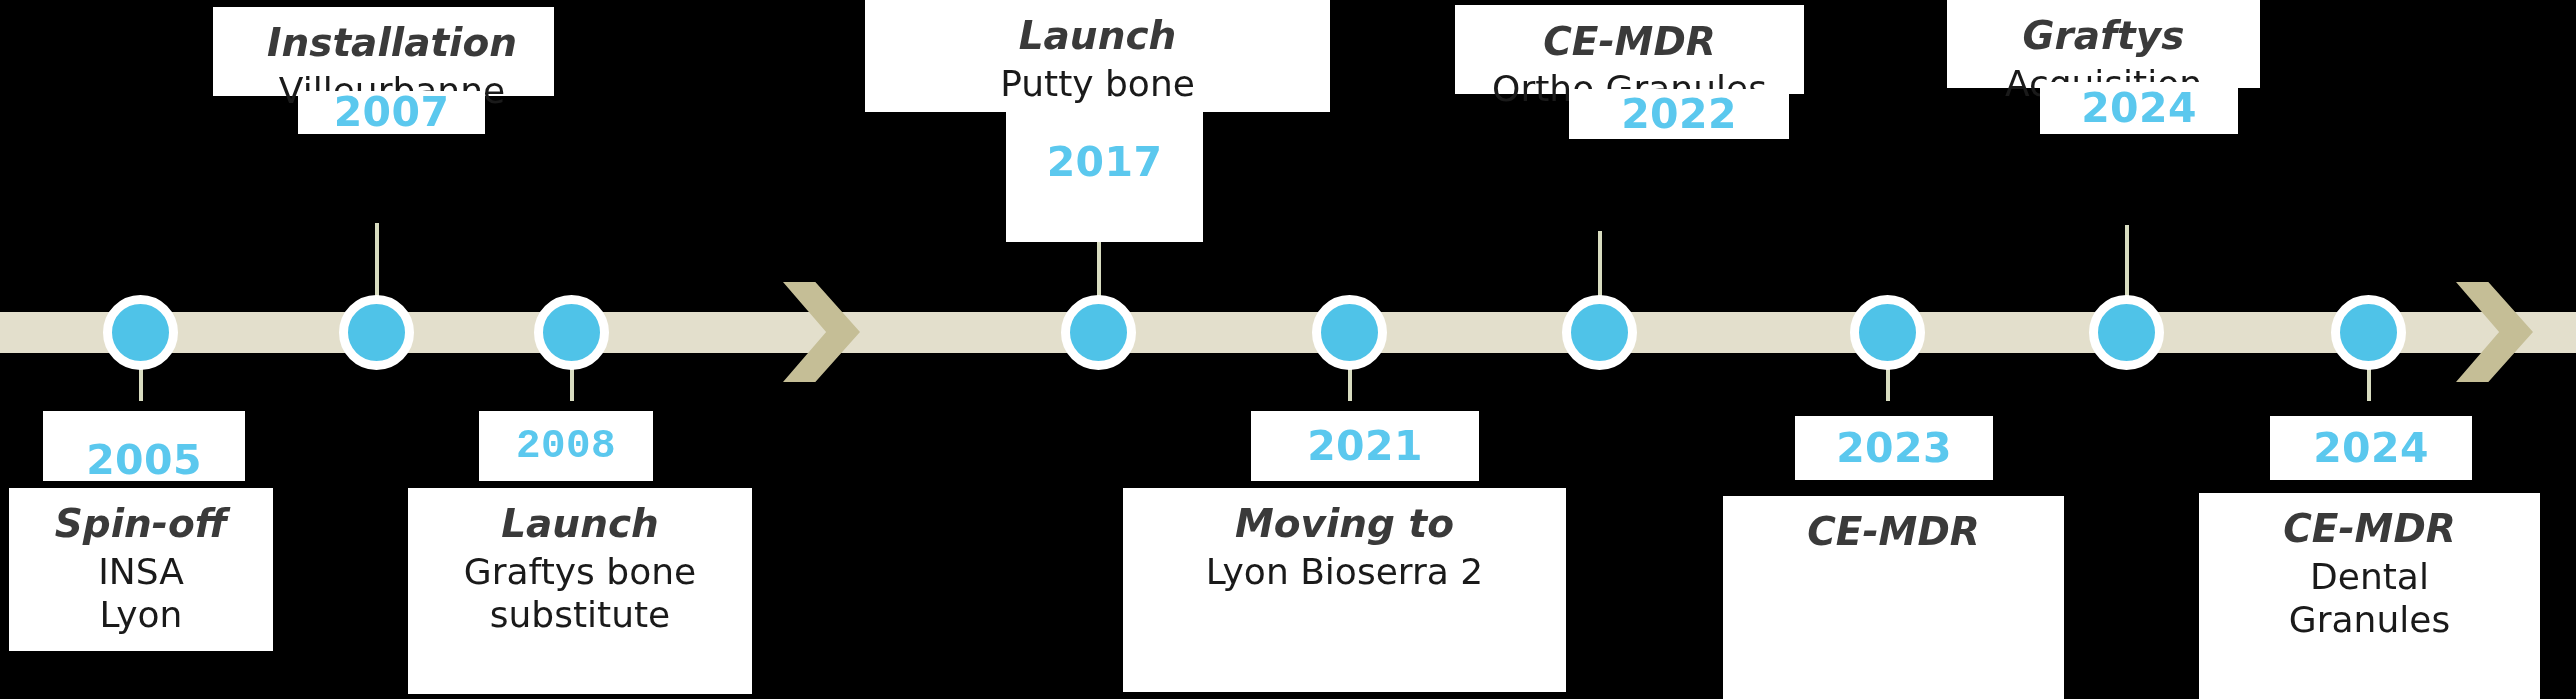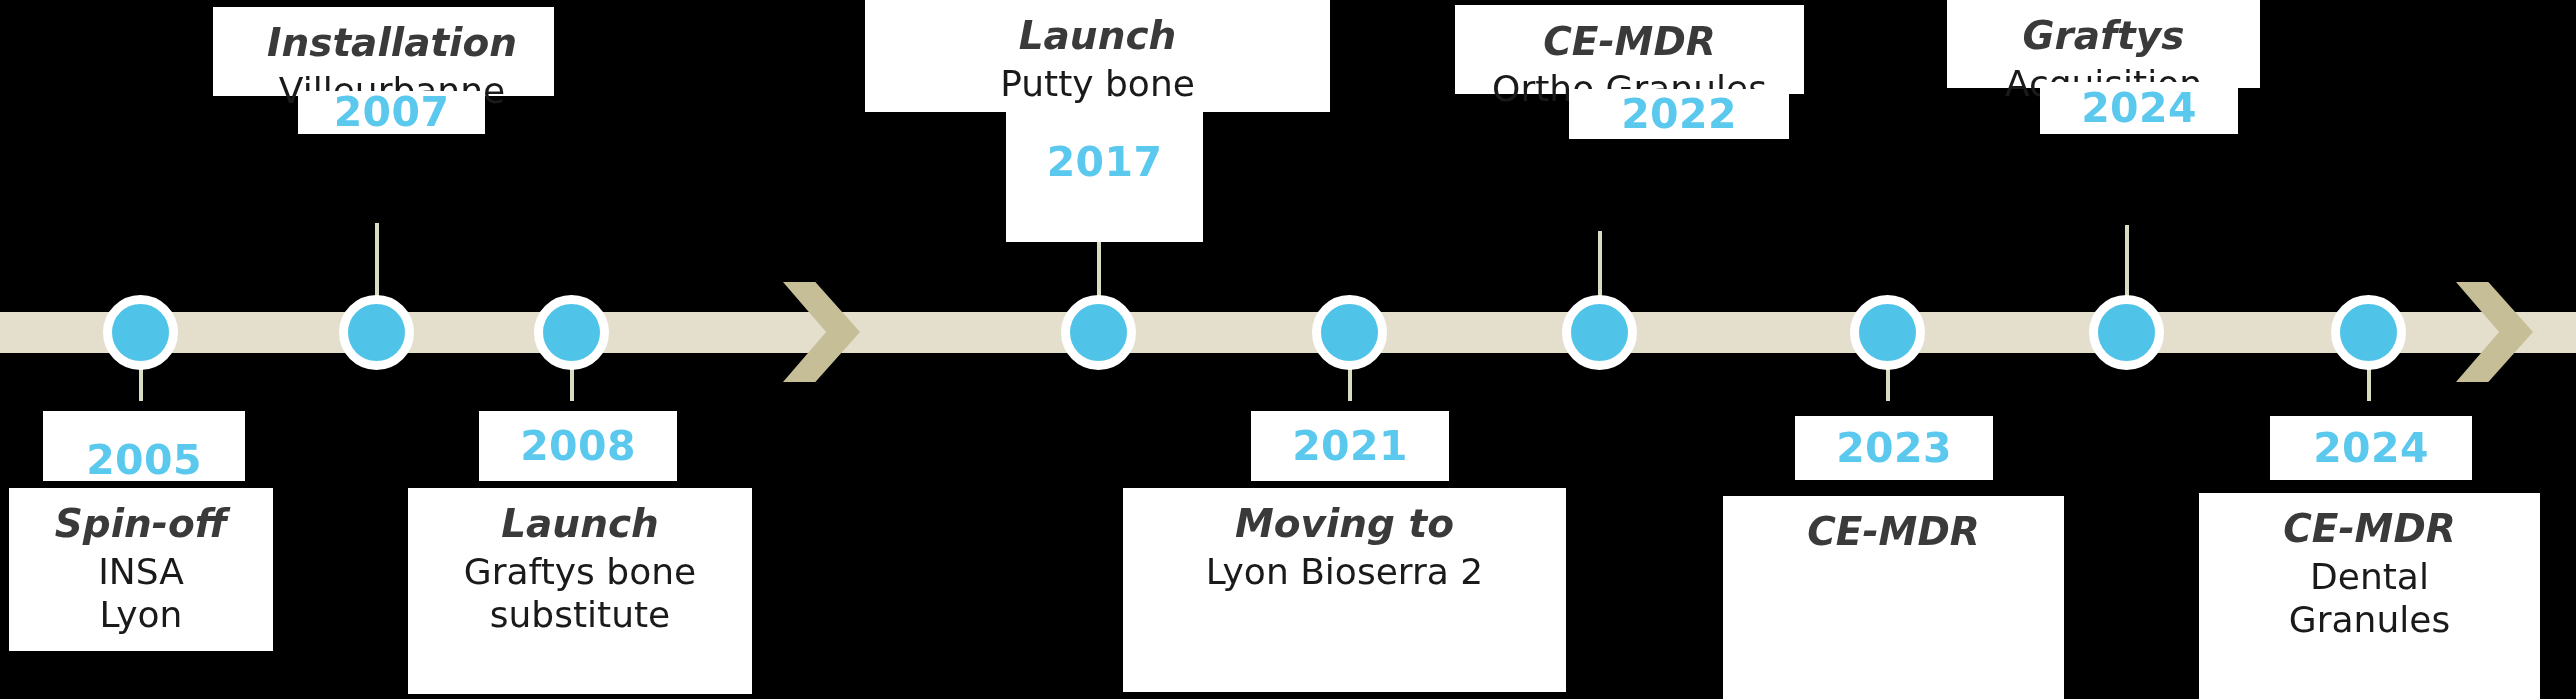--- a/index.html
+++ b/index.html
@@ -171,32 +171,32 @@
     <span class="year">2005</span>
   </div>
   <div class="text-box" style="left:9px; top:488px; width:264px; height:163px;">
     <div class="headline">Spin-off</div>
     <div class="detail">
       <span>INSA</span>
       <span>Lyon</span>
     </div>
   </div>
 
-  <div class="year-box" style="left:479px; top:411px; width:198px; height:70px;">
+  <div class="year-box" style="left:479px; top:411px; width:174px; height:70px;font-family:Liberation Mono, monospace;">
     <span class="year">2008</span>
   </div>
   <div class="text-box" style="left:408px; top:488px; width:344px; height:206px;">
     <div class="headline">Launch</div>
     <div class="detail">
       <span>Graftys bone</span>
       <span>substitute</span>
     </div>
   </div>
 
-  <div class="year-box" style="left:1251px; top:411px; width:198px; height:70px;">
+  <div class="year-box" style="left:1251px; top:411px; width:228px; height:70px;">
     <span class="year">2021</span>
   </div>
   <div class="text-box" style="left:1123px; top:488px; width:443px; height:204px;">
     <div class="headline">Moving to</div>
     <div class="detail">
       <span>Lyon Bioserra 2</span>
     </div>
   </div>
 
   <div class="year-box" style="left:1795px; top:416px; width:198px; height:64px;align-items:center;">

